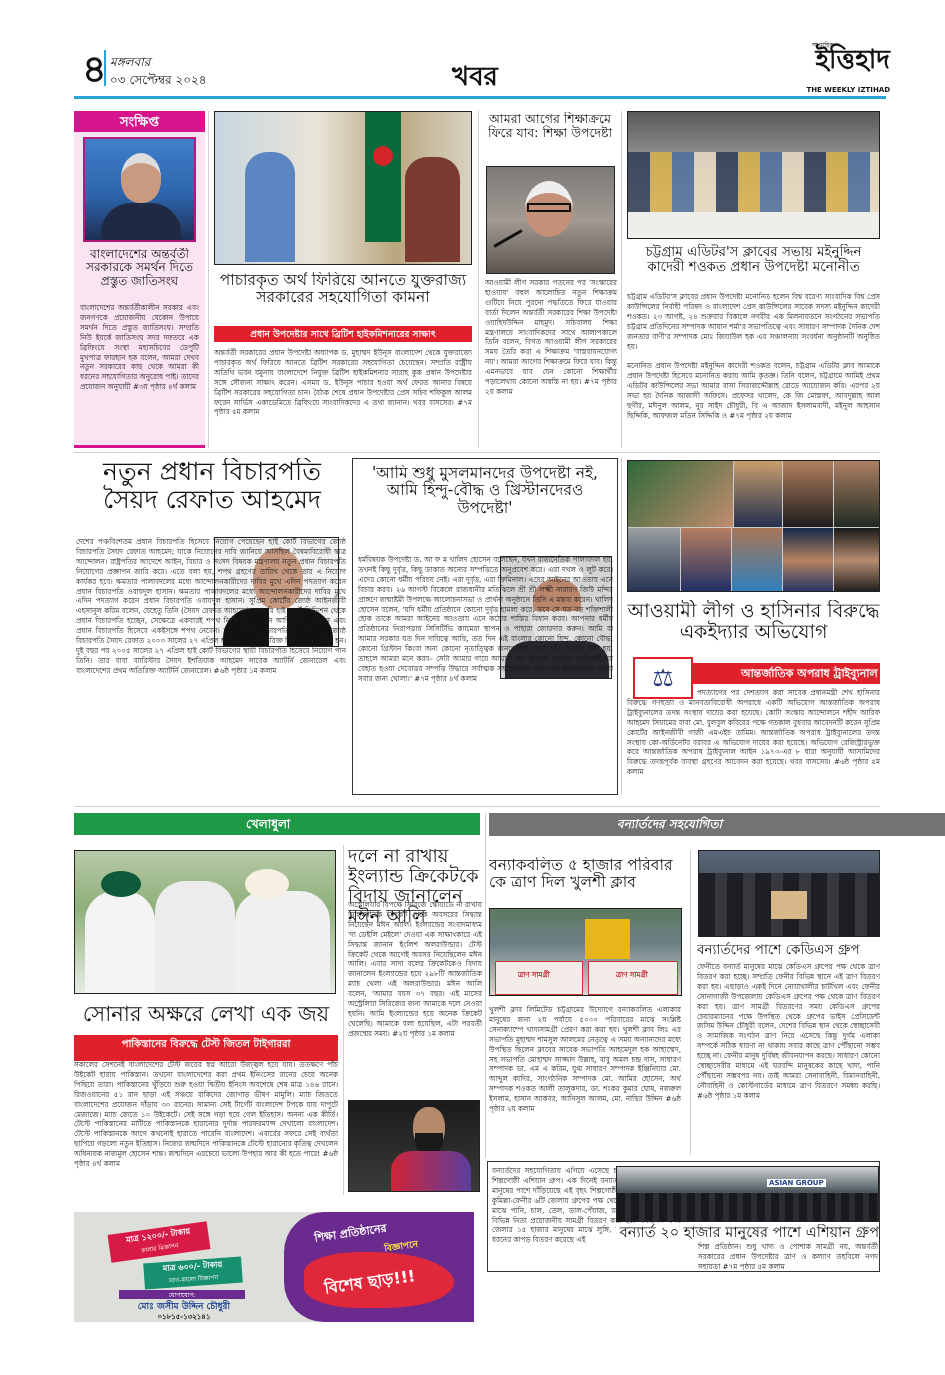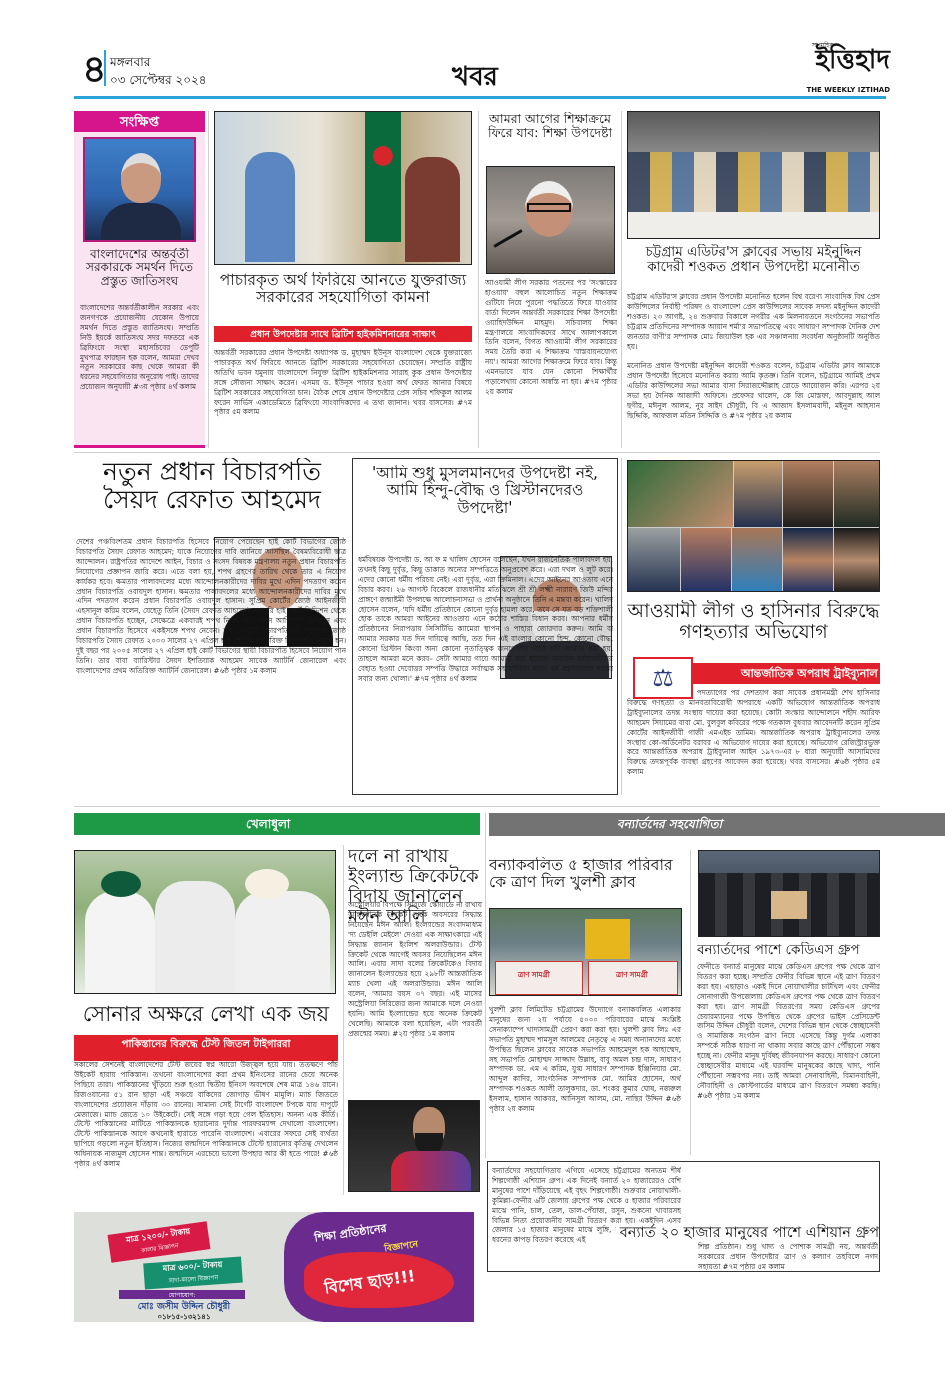--- a/index.html
+++ b/index.html
@@ -7,21 +7,21 @@
   body { position: relative; font-family: "DejaVu Sans", sans-serif; color: #111; }
   .abs { position: absolute; }
   .txt { font-size: 7.2px; line-height: 9.9px; text-align: justify; color: #1a1a1a; overflow: hidden; }
   .hl { font-family: "DejaVu Sans", sans-serif; font-weight: normal; color: #111; text-align: center; line-height: 1.12; overflow: hidden; }
   .photo { background: #888; overflow: hidden; border: 1px solid #222; }
   .vrule { position: absolute; width: 1px; background: #cfcfcf; }
   .hrule { position: absolute; height: 1px; background: #cfcfcf; }
   
   #page-num { left: 82px; top: 50px; font-size: 38px; font-weight: bold; line-height: 1; }
   #mast-bar { left: 104px; top: 50px; width: 2px; height: 36px; background: #2aa3d8; }
-  #mast-day { left: 110px; top: 53px; font-size: 12px; }
+  #mast-day { left: 110px; top: 53px; font-size: 12px; font-style: italic; }
   #mast-date { left: 110px; top: 71px; font-size: 12px; }
   #mast-section { left: 420px; top: 56px; width: 110px; text-align: center; font-size: 26px; font-weight: bold; }
   #mast-logo { left: 800px; top: 46px; width: 90px; text-align: right; font-size: 26px; font-weight: bold; line-height: 1; }
   #mast-logo-sub { left: 790px; top: 86px; width: 100px; text-align: right; font-size: 7px; font-weight: bold; }
   #mast-rule { left: 74px; top: 96px; width: 812px; height: 3px; background: #2aa3d8; }
 </style>
 </head>
 <body>
 
 <div class="abs" id="page-num">৪</div>
@@ -96,21 +96,21 @@
   <div style="position:absolute;left:0;top:0;width:105px;height:66px;background:linear-gradient(135deg,#2f6b3a,#c28c6e);"></div>
   <div style="position:absolute;left:106px;top:0;width:48px;height:66px;background:linear-gradient(180deg,#c99e6d,#23304e);"></div>
   <div style="position:absolute;left:155px;top:0;width:50px;height:66px;background:linear-gradient(180deg,#b3805f,#1c1c1c);"></div>
   <div style="position:absolute;left:206px;top:0;width:47px;height:66px;background:linear-gradient(180deg,#ad7f62,#1f2b22);"></div>
   <div style="position:absolute;left:0;top:67px;width:52px;height:65px;background:linear-gradient(180deg,#9aa0a0,#223050);"></div>
   <div style="position:absolute;left:53px;top:67px;width:50px;height:65px;background:linear-gradient(180deg,#b77d60,#1e2f66);"></div>
   <div style="position:absolute;left:104px;top:67px;width:50px;height:65px;background:linear-gradient(180deg,#a97656,#2c7fbf);"></div>
   <div style="position:absolute;left:155px;top:67px;width:50px;height:65px;background:linear-gradient(180deg,#152849,#b78463,#1e2f66);"></div>
   <div style="position:absolute;left:206px;top:67px;width:47px;height:65px;background:linear-gradient(180deg,#1a1a1a,#b58c70,#1a1a1a);"></div>
 </div>
-<div class="abs hl" style="left:627px;top:600px;width:253px;font-size:19px;">আওয়ামী লীগ ও হাসিনার বিরুদ্ধে গণহত্যার অভিযোগ</div>
+<div class="abs hl" style="left:627px;top:600px;width:253px;font-size:19px;">আওয়ামী লীগ ও হাসিনার বিরুদ্ধে একইদ্যার অভিযোগ</div>
 <div class="abs" style="left:635px;top:663px;width:245px;height:21px;background:#e0202a;">
   <span style="position:absolute;left:62px;top:0;line-height:21px;color:#fff;font-size:11px;font-weight:bold;margin-left:44px;">আন্তর্জাতিক অপরাধ ট্রাইব্যুনাল</span>
 </div>
 <div class="abs" style="left:633px;top:657px;width:60px;height:42px;background:#fff;border:2px solid #e0202a;text-align:center;">
   <span style="font-size:24px;line-height:38px;color:#2a3a7a;">⚖</span>
 </div>
 <div class="abs txt" style="left:627px;top:688px;width:253px;height:104px;text-indent:70px;">পদত্যাগের পর দেশত্যাগ করা সাবেক প্রধানমন্ত্রী শেখ হাসিনার বিরুদ্ধে গণহত্যা ও মানবতাবিরোধী অপরাধে একটি অভিযোগ আন্তর্জাতিক অপরাধ ট্রাইব্যুনালের তদন্ত সংস্থায় দায়ের করা হয়েছে। কোটা সংস্কার আন্দোলনে শহীদ আরিফ আহমেদ সিয়ামের বাবা মো. বুলবুল কবিরের পক্ষে গতকাল বুধবার আবেদনটি করেন সুপ্রিম কোর্টের আইনজীবী গাজী এমএইচ তামিম। আন্তর্জাতিক অপরাধ ট্রাইব্যুনালের তদন্ত সংস্থায় কো-অর্ডিনেটর বরাবর এ অভিযোগ দায়ের করা হয়েছে। অভিযোগ রেজিস্ট্রারভুক্ত করে আন্তর্জাতিক অপরাধ ট্রাইব্যুনাল আইন ১৯৭৩-এর ৮ ধারা অনুযায়ী আসামিদের বিরুদ্ধে তদন্তপূর্বক ব্যবস্থা গ্রহণের আবেদন করা হয়েছে। খবর বাসসের। #৬ষ্ঠ পৃষ্ঠার ৫ম কলাম</div>
 
 <div class="hrule" style="left:74px;top:806px;width:806px;"></div>
 
@@ -152,20 +152,24 @@
 
 <div class="abs photo" style="left:698px;top:850px;width:182px;height:87px;background:linear-gradient(180deg,#5a6778 0%,#2a2d33 100%);">
   <div style="position:absolute;left:0;top:22px;width:182px;height:65px;background:repeating-linear-gradient(90deg,#1d1f24 0 16px,#37383d 16px 28px);"></div>
   <div style="position:absolute;left:72px;top:40px;width:36px;height:28px;background:#d8b88a;"></div>
 </div>
 <div class="abs hl" style="left:697px;top:942px;width:183px;font-size:13.5px;text-align:left;white-space:nowrap;">বন্যার্তদের পাশে কেডিএস গ্রুপ</div>
 <div class="abs txt" style="left:697px;top:962px;width:183px;height:185px;">ফেনীতে বন্যার্ত মানুষের মাঝে কেডিএস গ্রুপের পক্ষ থেকে ত্রাণ বিতরণ করা হচ্ছে। সম্প্রতি ফেনীর বিভিন্ন স্থানে এই ত্রাণ বিতরণ করা হয়। এছাড়াও একই দিনে নোয়াখালীর চাটখিল এবং ফেনীর সোনাগাজী উপজেলায় কেডিএস গ্রুপের পক্ষ থেকে ত্রাণ বিতরণ করা হয়। ত্রাণ সামগ্রী বিতরণের সময় কেডিএস গ্রুপের চেয়ারম্যানের পক্ষে উপস্থিত থেকে গ্রুপের ভাইস প্রেসিডেন্ট জসিম উদ্দিন চৌধুরী বলেন, দেশের বিভিন্ন স্থান থেকে স্বেচ্ছাসেবী ও সামাজিক সংগঠন ত্রাণ নিয়ে এসেছে কিন্তু দুর্গম এলাকা সম্পর্কে সঠিক ধারণা না থাকায় সবার কাছে ত্রাণ পৌঁছানো সম্ভব হচ্ছে না। ফেনীর মানুষ দুর্বিষহ জীবনযাপন করছে। সাধারণ কোনো স্বেচ্ছাসেবীর মাধ্যমে এই ঘরবন্দি মানুষকের কাছে খাদ্য, পানি পৌঁছানো সম্ভবপর নয়। তাই আমরা সেনাবাহিনী, বিমানবাহিনী, নৌবাহিনী ও কোস্টগার্ডের মাধ্যমে ত্রাণ বিতরণে সমন্বয় করছি। #৬ষ্ঠ পৃষ্ঠার ১ম কলাম</div>
 
 <div class="abs" style="left:487px;top:1161px;width:393px;height:111px;border:1px solid #333;">
   <div class="txt" style="position:absolute;left:4px;top:4px;width:189px;height:102px;">বন্যার্তদের সহযোগিতায় এগিয়ে এসেছে চট্টগ্রামের অন্যতম শীর্ষ শিল্পগোষ্ঠী এশিয়ান গ্রুপ। এক দিনেই বন্যার্ত ২০ হাজারেরও বেশি মানুষের পাশে দাঁড়িয়েছে এই বৃহৎ শিল্পগোষ্ঠী। শুক্রবার নোয়াখালী-কুমিল্লা-ফেনীর ৬টি জেলায় গ্রুপের পক্ষ থেকে ৫ হাজার পরিবারের মাঝে পানি, চাল, তেল, ডাল-পেঁয়াজ, রসুন, শুকনো খাবারসহ বিভিন্ন নিত্য প্রয়োজনীয় সামগ্রী বিতরণ করা হয়। একইদিন এসব জেলার ১৫ হাজার মানুষের মাঝে লুঙ্গি, ম্যাক্সি-গামছাসহ বিভিন্ন ধরনের কাপড় বিতরণ করেছে এই</div>
+  <div class="photo" style="position:absolute;left:128px;top:4px;width:263px;height:56px;background:linear-gradient(180deg,#cfd5d8 0%,#505a60 45%,#1c1d20 100%);">
+    <span style="position:absolute;left:150px;top:12px;font-size:7px;font-weight:bold;color:#1d3e8a;background:#fff;padding:0 2px;">ASIAN GROUP</span>
+    <div style="position:absolute;left:0;top:26px;width:263px;height:30px;background:repeating-linear-gradient(90deg,#18191c 0 8px,#2c2d31 8px 14px);"></div>
+  </div>
   <div class="hl" style="position:absolute;left:128px;top:62px;width:263px;font-size:14.5px;white-space:nowrap;text-align:right;background:#fff;">বন্যার্ত ২০ হাজার মানুষের পাশে এশিয়ান গ্রুপ</div>
   <div class="txt" style="position:absolute;left:210px;top:80px;width:180px;height:28px;background:#fff;">শিল্প প্রতিষ্ঠান। শুধু খাদ্য ও পোশাক সামগ্রী নয়, অন্তর্বর্তী সরকারের প্রধান উপদেষ্টার ত্রাণ ও কল্যাণ তহবিলে নগদ সহায়তা #৭ম পৃষ্ঠার ৫ম কলাম</div>
 </div>
 
 <div class="abs" style="left:74px;top:1212px;width:400px;height:110px;background:#dcdfda;overflow:hidden;">
   <div style="position:absolute;left:35px;top:16px;width:100px;height:28px;background:#d81b46;transform:rotate(-8deg);color:#fff;text-align:center;">
     <div style="font-size:8px;font-weight:bold;line-height:15px;">মাত্র ১২০০/- টাকায়</div>
     <div style="font-size:6px;line-height:10px;">কালার বিজ্ঞাপন</div>
   </div>
   <div style="position:absolute;left:70px;top:48px;width:98px;height:26px;background:#16906e;transform:rotate(-4deg);color:#fff;text-align:center;">

